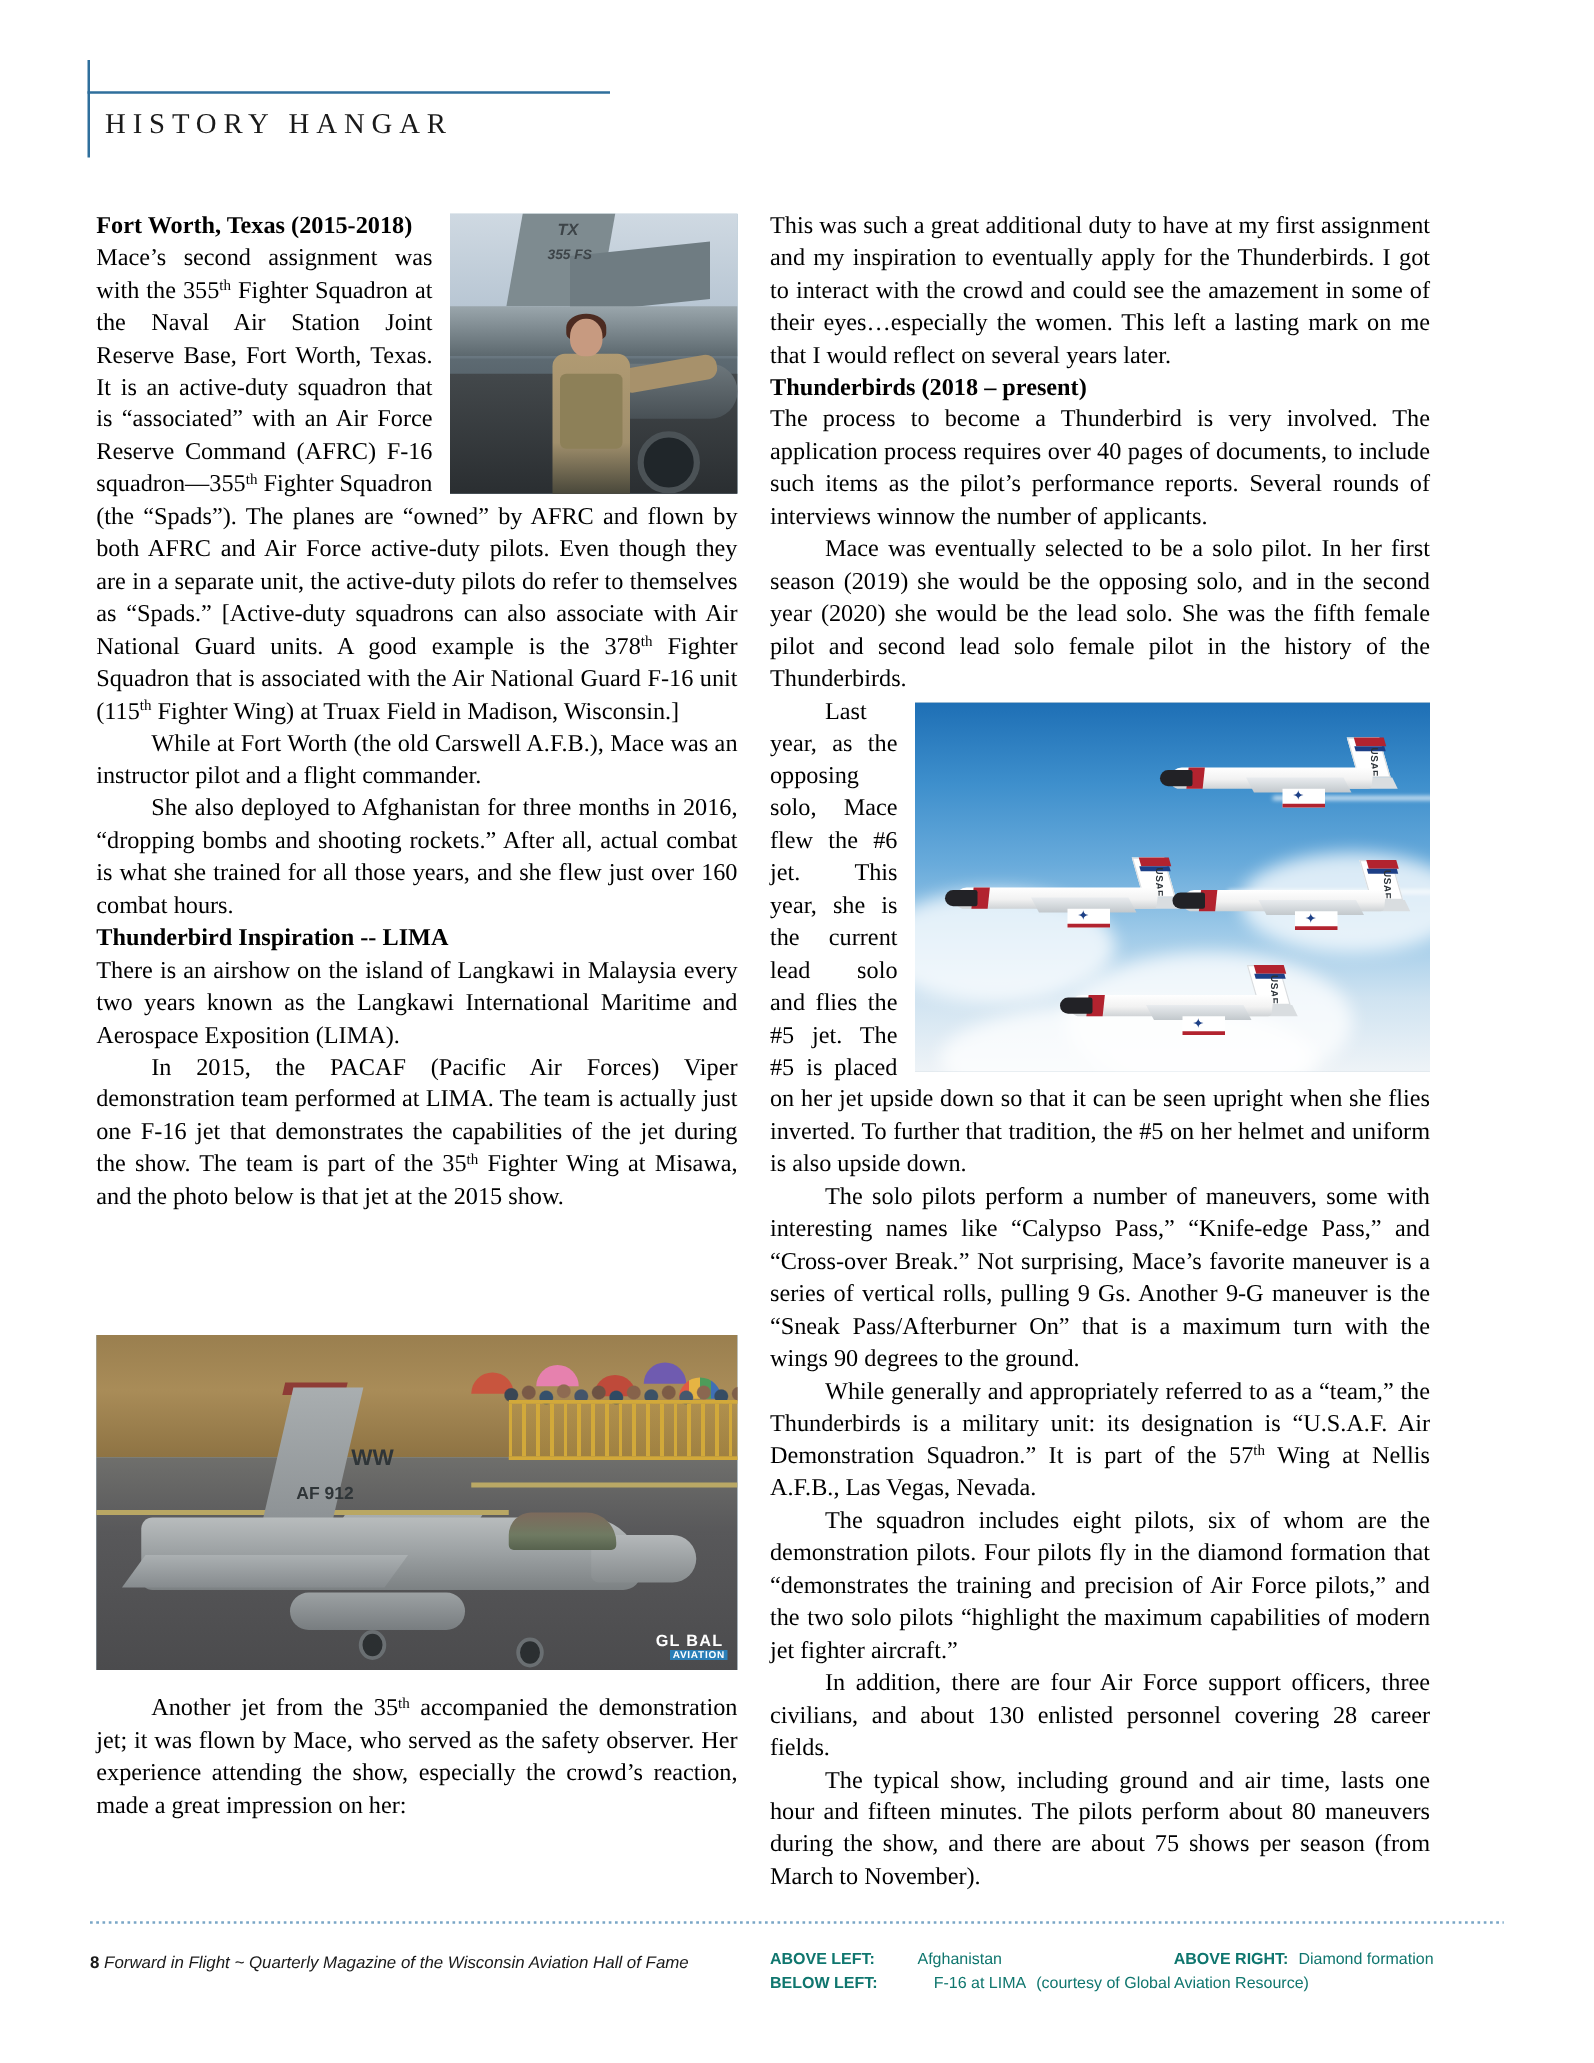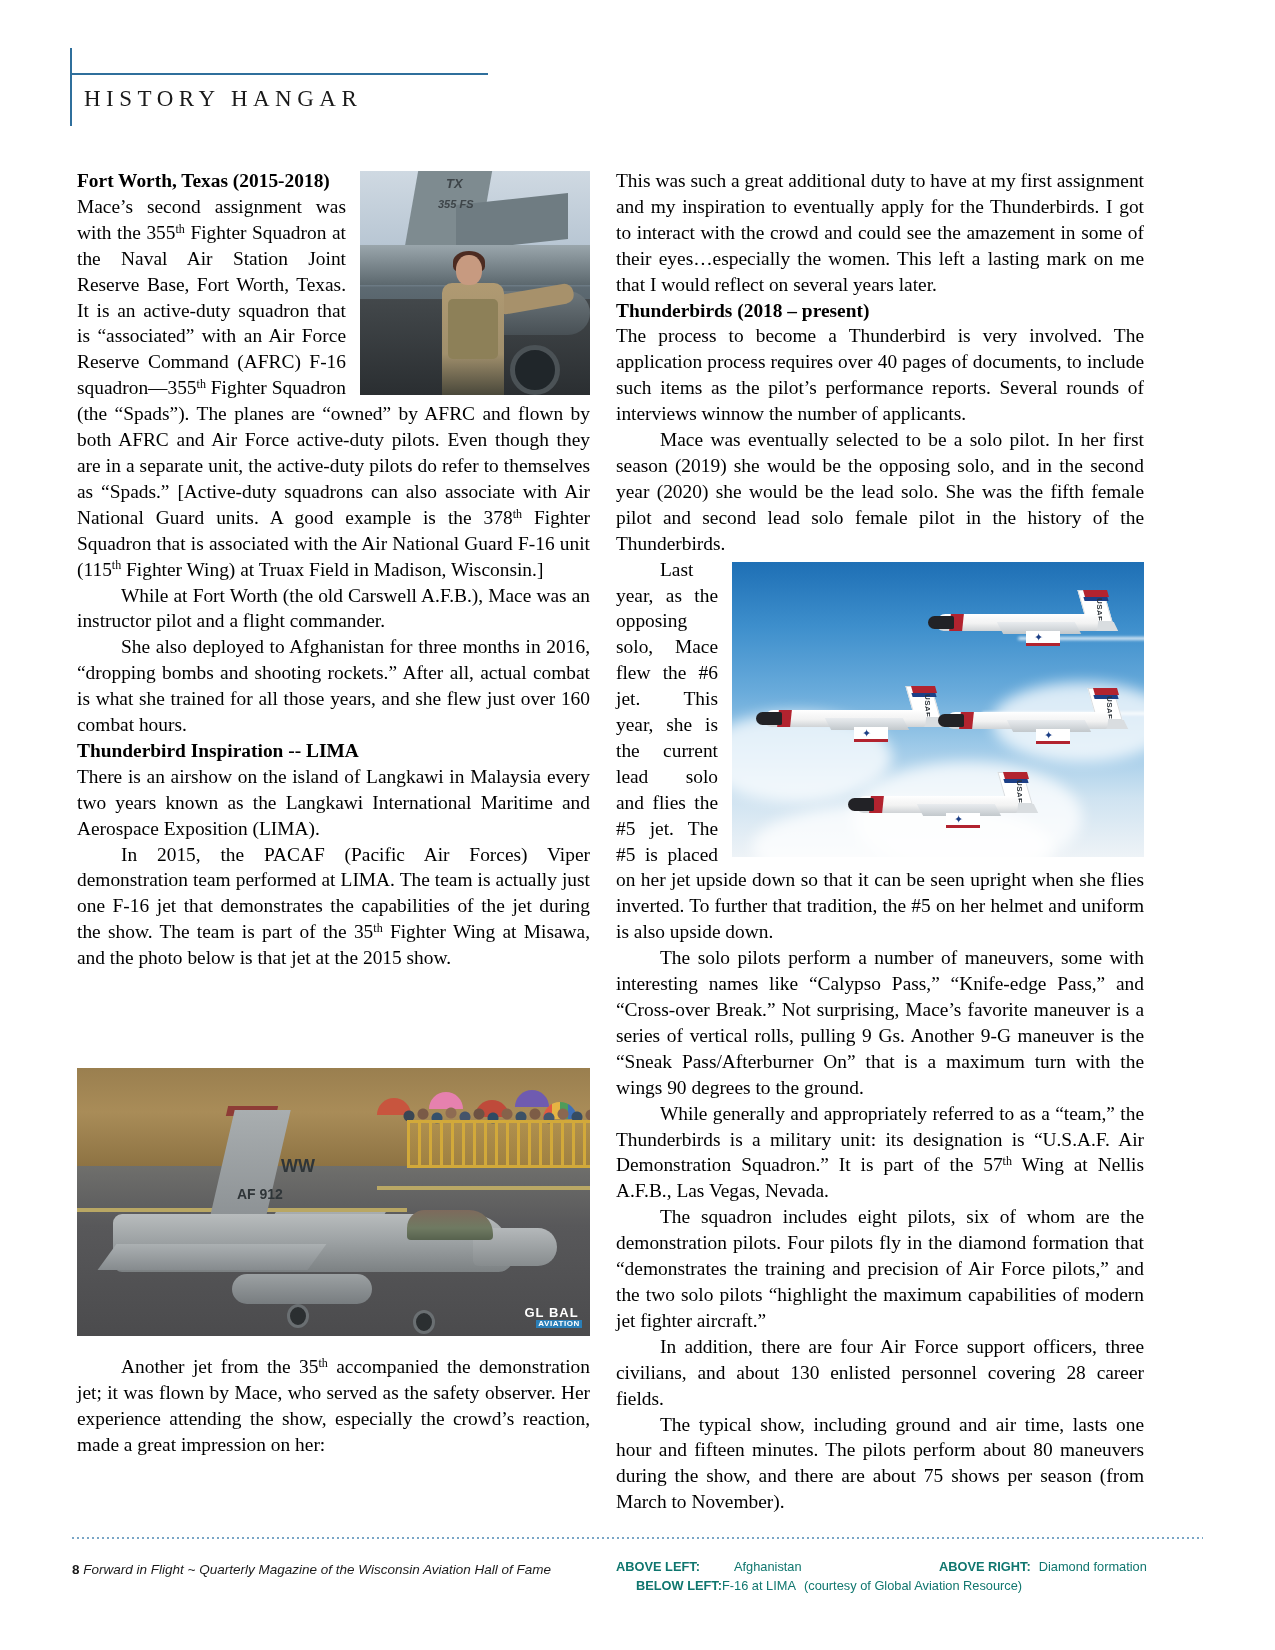--- a/index.html
+++ b/index.html
@@ -584,21 +584,21 @@
   }
   .credit-row {
     display: flex;
     align-items: baseline;
     white-space: nowrap;
   }
   .credit-label {
     font-weight: bold;
   }
   .cr-al { width: 118px; }
-  .cr-bl { width: 106px; text-align: right; }
+  .cr-bl { width: 131px; }
   .cr-val1 { width: 205px; }
   .credit-gap { width: 8px; }
 </style>
 </head>
 <body>
 
 <div id="page-header">
   <div id="header-vrule"></div>
   <div id="header-hrule"></div>
   <div id="header-title">HISTORY HANGAR</div>

